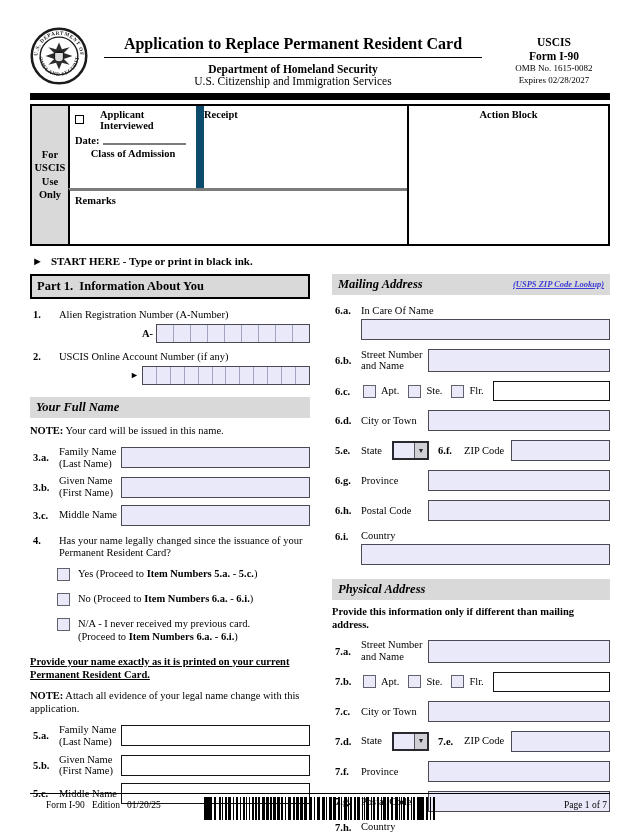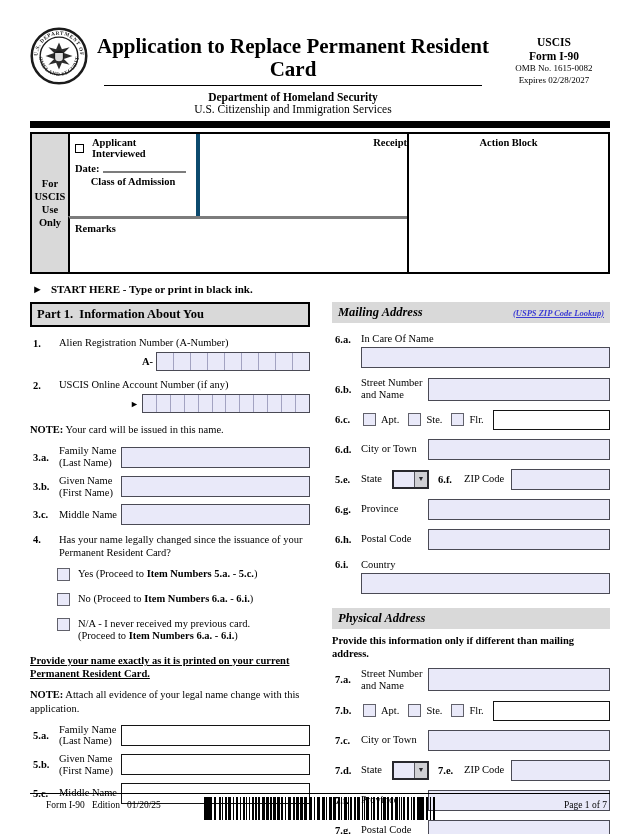--- a/index.html
+++ b/index.html
@@ -9,43 +9,43 @@
     background:#fff; overflow:hidden;
     font-family:"Liberation Serif","DejaVu Serif",serif;
     color:#000; font-size:10.5px;
   }
   .content { padding:27px 29px 0 30px; }
 
   
   .hdr { display:flex; align-items:flex-start; }
   .seal { width:58px; height:58px; flex:none; }
   .hdr-center { flex:1; text-align:center; padding:0 6px; }
-  .hdr-title { font-size:21px; font-weight:bold; line-height:1.1; margin-top:8px; }
+  .hdr-title { font-size:16px; font-weight:bold; line-height:1.1; margin-top:8px; }
   .hdr-rule { border-top:1px solid #000; margin:4px 10px 5px 10px; }
   .hdr-dept { font-size:11.5px; font-weight:bold; }
   .hdr-agency { font-size:11.5px; }
   .hdr-right { width:112px; flex:none; text-align:center; padding-top:9px; }
   .hdr-right .b { font-size:11.5px; font-weight:bold; line-height:1.18; }
   .hdr-right .s { font-size:9px; line-height:1.3; }
   .black-bar { height:7px; background:#000; margin-top:6px; }
 
   
   .utable {
     display:grid; margin-top:4px;
     grid-template-columns:36px 128px 211px 1fr;
     grid-template-rows:40px 42px 56px;
     border:2px solid #000; font-weight:bold;
   }
   .u-side { grid-column:1; grid-row:1/4; background:#d9d9d9; display:flex; align-items:center; justify-content:center; text-align:center; line-height:1.25; padding:2px; }
   .u-int { grid-column:2; grid-row:1; border-left:2px solid #000; padding:3px 4px 0 5px; }
   .u-class { grid-column:2; grid-row:2; border-left:2px solid #000; text-align:center; padding-top:2px; }
-  .u-receipt { grid-column:3; grid-row:1/3; border-left:4px solid #0c4a6e; text-align:right; padding-top:3px;padding-left:16px; }
+  .u-receipt { grid-column:3; grid-row:1/3; border-left:8px solid #0c4a6e; text-align:left; padding-top:3px; }
   .u-remarks { grid-column:2/4; grid-row:3; border-left:2px solid #000; border-top:3px solid #7c7c7c; padding:4px 0 0 5px; }
   .u-action { grid-column:4; grid-row:1/4; border-left:2px solid #000; text-align:center; padding-top:3px; }
-  .u-cbrow { display:flex; align-items:center; gap:8px; }
+  .u-cbrow { display:flex; align-items:center; gap:16px; }
   .sq { width:9px; height:9px; border:1.3px solid #000; background:#fff; flex:none; }
   .daterow { display:flex; align-items:flex-end; margin-top:4px; }
   .dateline { flex:1; border-bottom:2px solid #7c7c7c; margin:0 6px 1px 3px; height:10px; }
 
   
   .start { display:flex; gap:8px; font-weight:bold; font-size:11px; margin:9px 0 7px 2px; align-items:center; }
 
   
   .cols { display:flex; gap:22px; }
   .lcol { width:280px; flex:none; }
@@ -201,20 +201,23 @@
               <div class="comb-cell"></div>
               <div class="comb-cell"></div>
               <div class="comb-cell"></div>
               <div class="comb-cell"></div>
               <div class="comb-cell"></div>
               <div class="comb-cell"></div>
               <div class="comb-cell"></div>
             </div>
         </div>
 
+        <div class="sec-hdr" style="margin-top:12px;">
+          <span>Your Full Name</span>
+        </div>
 
         <div class="note-p" style="margin-top:6px;">
           <span style="font-weight:bold">NOTE:</span>
           <span>Your card will be issued in this name.</span>
         </div>
 
         <div class="name-row">
           <span class="num">3.a.</span>
           <span class="name-lbl">
             <span>Family Name</span><br>

